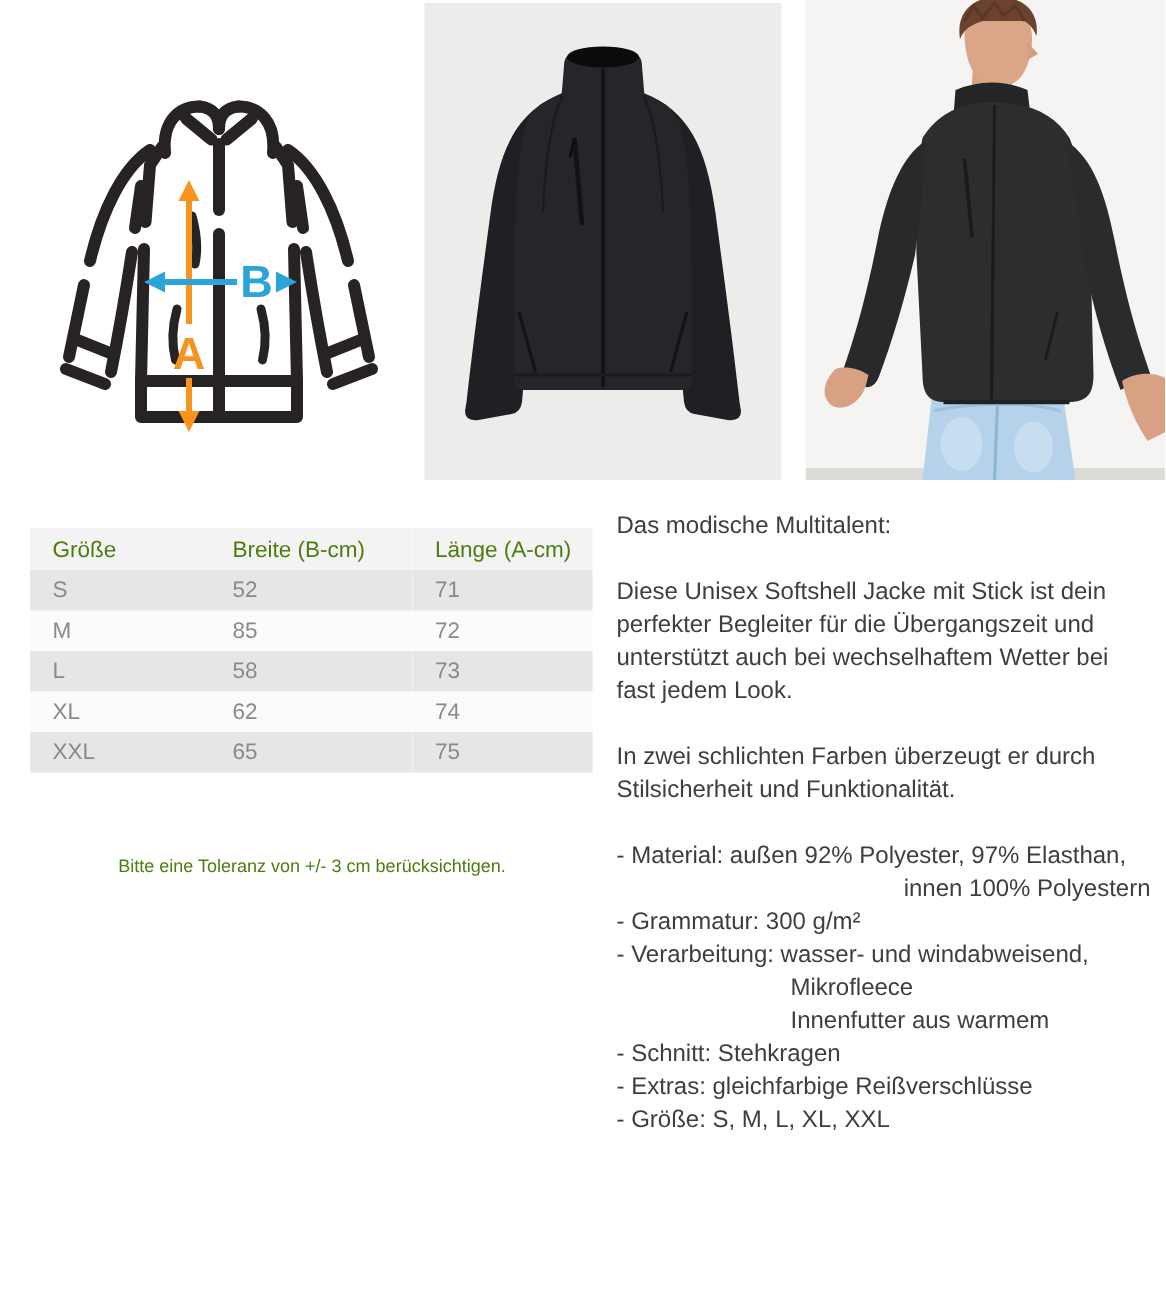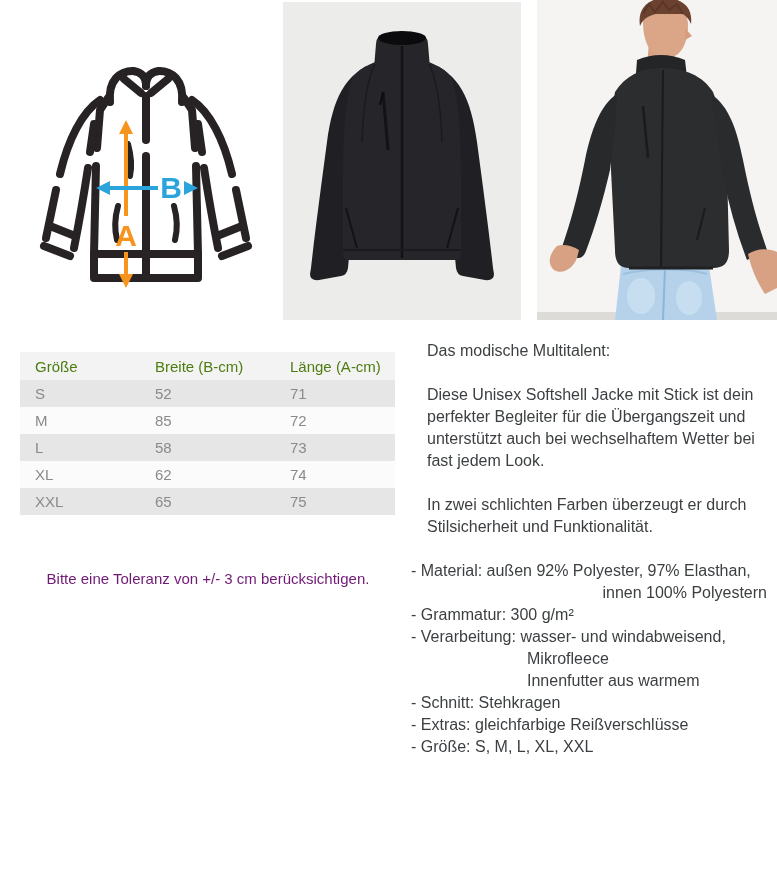--- a/index.html
+++ b/index.html
@@ -19,26 +19,26 @@
   #size-table th,#size-table td{font-weight:normal;text-align:left;padding:0 0 0 15px;height:27px;line-height:27px;
               white-space:nowrap;overflow:hidden;}
   #size-table col.c1{width:120px;} #size-table col.c2{width:135px;} #size-table col.c3{width:120px;}
   #size-table thead tr{background:#f3f3f3;}
   #size-table thead th{color:#4d7c0f;height:28px;}
   #size-table tbody tr:nth-child(odd){background:#e6e6e6;}
   #size-table tbody tr:nth-child(even){background:#fbfbfb;}
 
   
   #tolerance{position:absolute;left:12px;top:570px;width:392px;text-align:center;
-             font-size:15px;color:#701a75;}
+             font-size:12px;color:#4d7c0f;}
 
   
   #description{position:absolute;left:411px;top:340px;width:356px;
                font-size:16px;line-height:22px;color:#3c3f41;}
-  #description .para{margin:0 0 22px 16px;}
+  #description .para{margin:0 0 22px 0;}
   #description .spec-line{margin:0;}
   .indent-80{padding-left:80px;text-align:right;}
   .indent-116{padding-left:116px;}
 </style>
 </head>
 <body>
 
 <div id="page">
 
   <div class="img-box" id="diagram-box">

